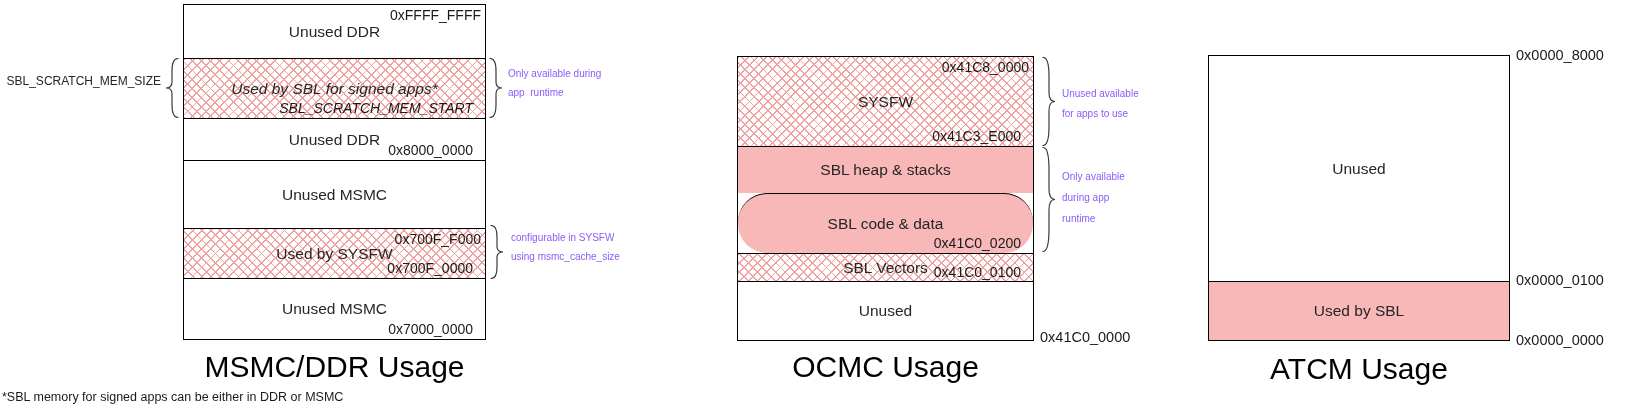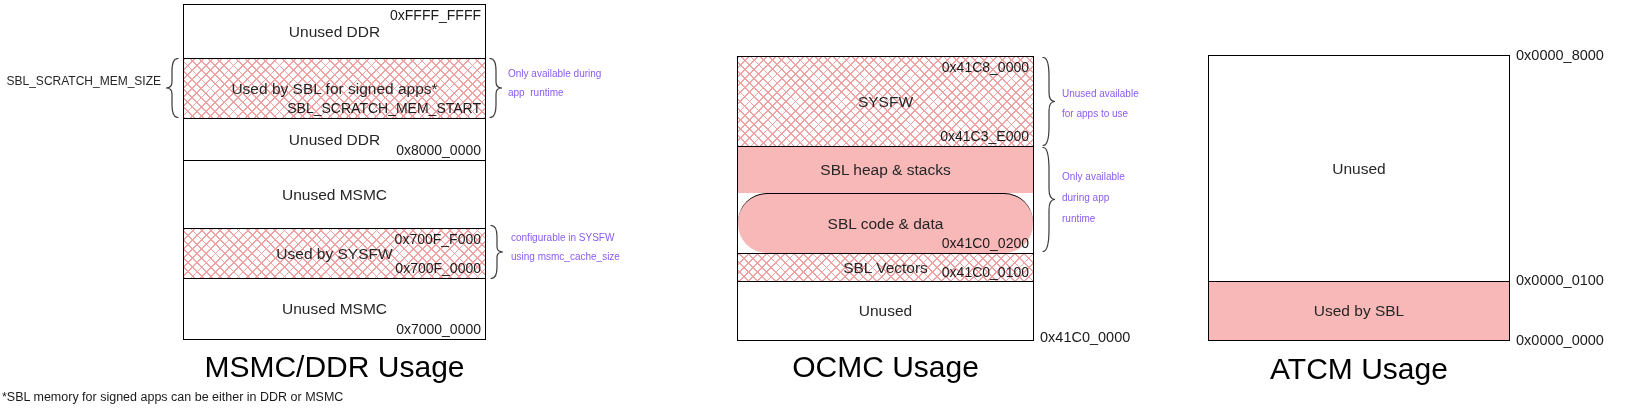--- a/index.html
+++ b/index.html
@@ -23,21 +23,21 @@
   .sec.bt{border-top:1px solid var(--border);}
   .hatch{
     background-color:#fff;
     background-image:
       repeating-linear-gradient(45deg, var(--hatch-line) 0px, var(--hatch-line) 1.3px, transparent 1.3px, transparent 6.5px),
       repeating-linear-gradient(135deg, var(--hatch-line) 0px, var(--hatch-line) 1.3px, transparent 1.3px, transparent 6.5px);
   }
   .solid{background:var(--solid-fill);}
   .addr{position:absolute;font-size:14px;color:#1a1a1a;white-space:nowrap;}
   .addr.tr{top:2px;right:4px;}
-  .addr.br{bottom:2px;right:4px;margin-top:30px;}
+  .addr.br{bottom:2px;right:12px;margin-top:30px;}
   .title{position:absolute;font-size:30px;color:#000;text-align:center;white-space:nowrap;}
   .ann{position:absolute;font-size:10px;line-height:19px;color:#8b5cf6;}
   .ann .ann-line{display:block;white-space:pre;}
   .ann.lh20 .ann-line{line-height:20px;}
   .ann.lh21 .ann-line{line-height:21px;}
   .bigaddr{position:absolute;font-size:14.5px;color:#1a1a1a;white-space:nowrap;}
   .sizelabel{position:absolute;font-size:12px;text-align:right;white-space:nowrap;}
   .footnote{position:absolute;font-size:12.5px;color:#1a1a1a;white-space:nowrap;}
   .brace{position:absolute;}
   .brace svg{display:block;}
@@ -46,21 +46,21 @@
 </head>
 <body>
 
 <div class="canvas">
 
   <div class="box" style="left:183px;top:4px;width:303px;height:336px;">
     <div class="sec" style="top:0;height:53px;">
       <span>Unused DDR</span>
       <span class="addr tr">0xFFFF_FFFF</span>
     </div>
-    <div class="sec bt hatch" style="top:53px;height:60px;">
+    <div class="sec bt hatch" style="top:53px;height:60px;font-style:italic;">
       <span>Used by SBL for signed apps*</span>
       <span class="addr br">SBL_SCRATCH_MEM_START</span>
     </div>
     <div class="sec bt" style="top:113px;height:42px;">
       <span>Unused DDR</span>
       <span class="addr br">0x8000_0000</span>
     </div>
     <div class="sec bt" style="top:155px;height:68px;">
       <span>Unused MSMC</span>
     </div>

